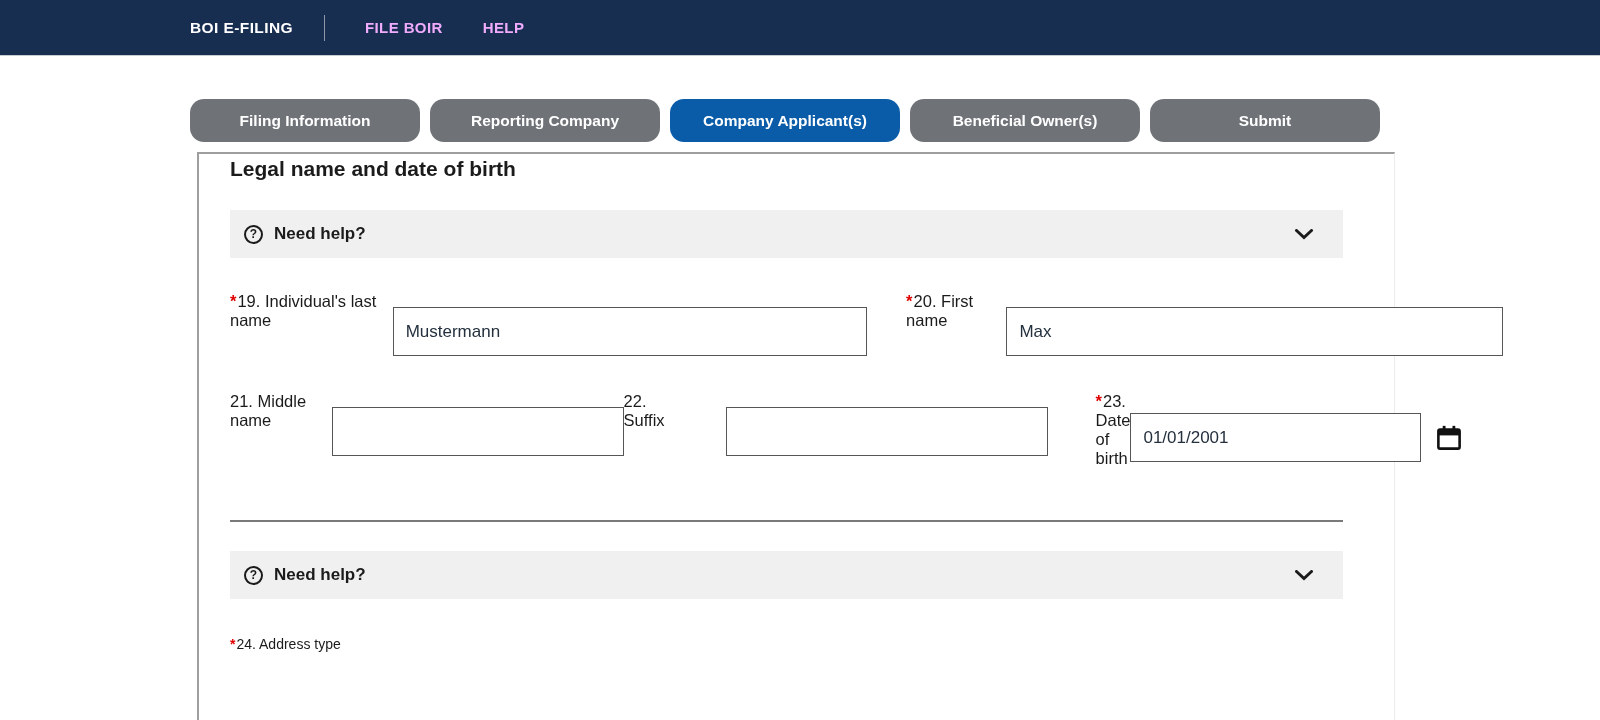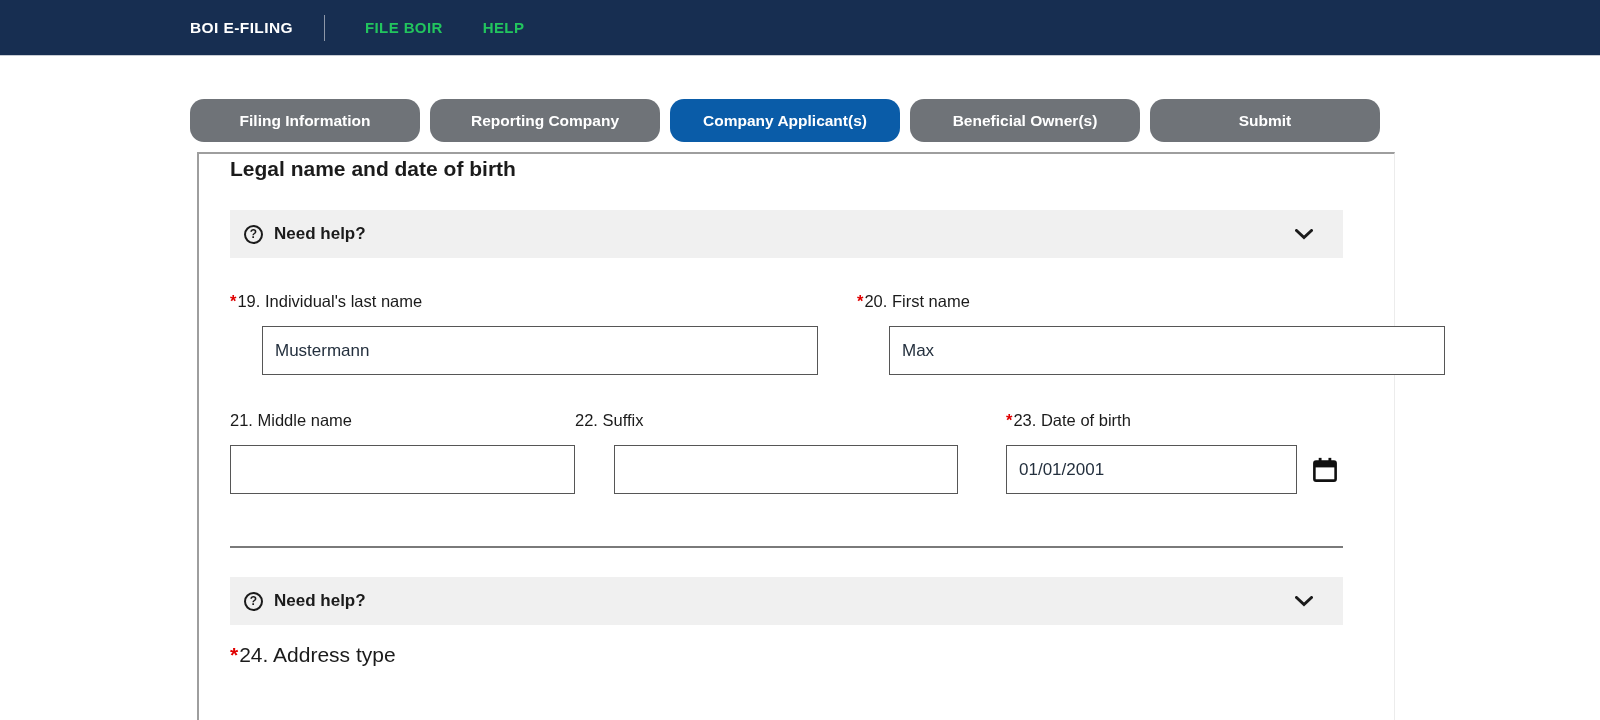--- a/index.html
+++ b/index.html
@@ -26,21 +26,21 @@
     font-size: 15.5px;
     letter-spacing: 0.4px;
     cursor: pointer;
   }
   .navbar .nav-divider {
     width: 1px; height: 26px;
     background: #8d97a8;
     margin-left: 31px;
   }
   .navbar .nav-link {
-    color: #22c55e;
+    color: #f0abfc;
     font-weight: 700;
     font-size: 15px;
     letter-spacing: 0.4px;
     margin-left: 40px;
     cursor: pointer;
   }
 
   
   .tabs {
     display: flex;
@@ -110,21 +110,21 @@
     text-align: right;
   }
   .need-help .chev { margin-left: auto; display: flex; }
 
   
   .field-row { display: flex; }
   .field-row.row1 { margin-top: 34px; gap: 39px; }
   .field-row.row2 { margin-top: 36px; }
   .field {
     display: flex;
-    flex-direction: column;
+    flex-direction: row;
   }
   .field .flabel {
     font-size: 16.5px;
     line-height: 19px;
     color: #1b1b1b;
   }
   .req {
     color: #e00000;
     font-weight: 700;
     margin-right: 1px;
@@ -134,21 +134,21 @@
     height: 49px;
     border: 1px solid #565656;
     border-radius: 0;
     background: #ffffff;
     font-family: "Liberation Sans", sans-serif;
     font-size: 17px;
     color: #24303e;
     padding: 0 12px;
     outline: none;
   }
-  .w536 { width: 556px; margin-left: 32px; }
+  .w536 { width: 556px; }
   .w345 { width: 345px; }
   .w344 { width: 344px; margin-left: 39px; }
   .dob-col { margin-left: 48px; }
   .dob-wrap { display: flex; align-items: center; }
   .dob-wrap input { width: 291px; }
   .cal-btn {
     background: none; border: none;
     margin: 15px 0 0 15px;
     padding: 0;
     cursor: pointer;
@@ -156,22 +156,22 @@
   }
 
   .hr-divider {
     margin-top: 52px;
     height: 2px;
     background: #7a7a7a;
     border: none;
   }
 
   .clipped-label {
-    margin-top: 20px;
-    font-size: 21px;
+    margin-top: 36px;
+    font-size: 14px;
     line-height: 19px;
   }
 </style>
 </head>
 <body>
 
 <header class="navbar">
   <span class="brand">BOI E-FILING</span>
   <span class="nav-divider"></span>
   <span class="nav-link">FILE BOIR</span>

